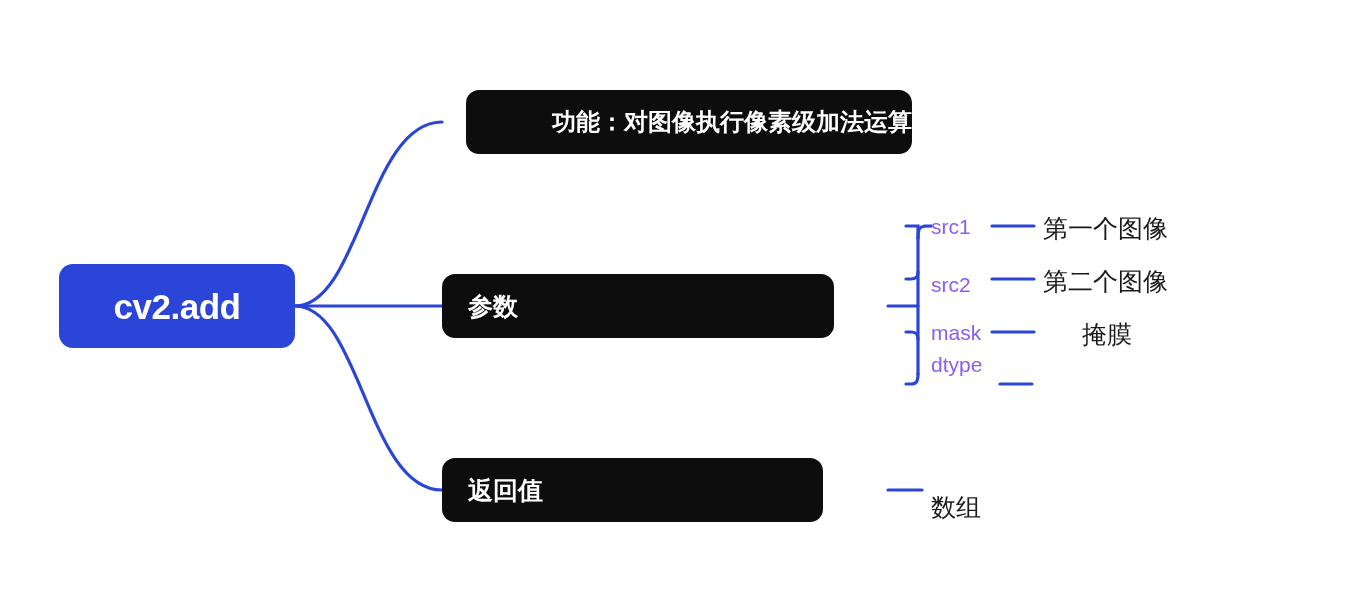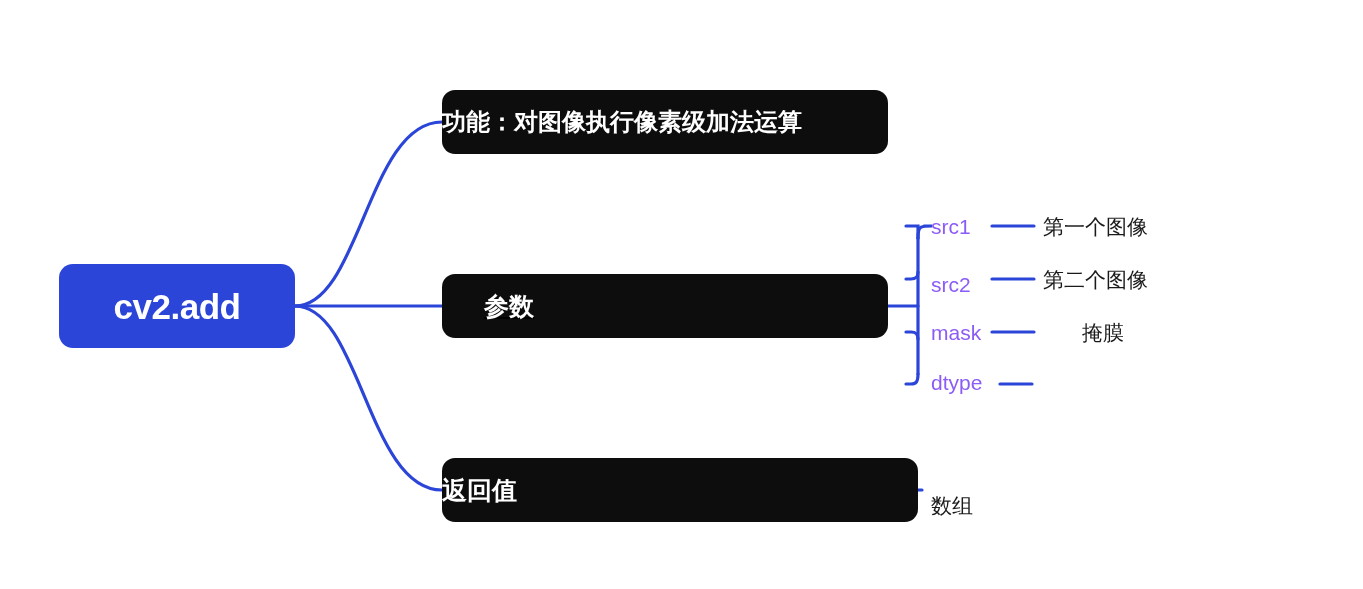--- a/index.html
+++ b/index.html
@@ -66,61 +66,62 @@
   }
   .branch-label {
     color: #ffffff;
     font-size: 25px;
     font-weight: bold;
     white-space: nowrap;
     line-height: 1;
   }
 
   #node-feature {
-    left: 442px;
+    left: 466px;
     top: 90px;
     width: 446px;
     height: 64px;
-    justify-content: flex-start;
+    justify-content: flex-end;
   }
   #node-feature .branch-label { font-size: 24px; }
 
   #node-params {
     left: 442px;
     top: 274px;
-    width: 446px;
+    width: 392px;
     height: 64px;
-    padding-left: 42px;
+    padding-left: 26px;
     text-decoration: underline;
   }
 
   #node-return {
     left: 442px;
     top: 458px;
-    width: 476px;
+    width: 381px;
     height: 64px;
+    padding-left: 26px;
     font-family: Liberation Serif, serif;
   }
 
   
   .leaf-text {
     position: absolute;
     color: #1A1A1A;
     font-size: 21px;
     line-height: 1;
     white-space: nowrap;
   }
   .leaf-key { font-size: 21px; color: #8b5cf6; }
-  .leaf-val { font-size: 21px; color: #1A1A1A; }
+  .leaf-val { font-size: 25px; color: #1A1A1A; }
 
   
   #key-src1  { left: 931px; top: 216px; }
   #key-src2  { left: 931px; top: 274px; }
   #key-mask  { left: 931px; top: 322px; text-align: right; }
-  #key-dtype { left: 931px; top: 372px; }
+  #key-dtype { left: 931px; top: 354px; }
 
   
   #val-src1 { left: 1043px; top: 216px; }
   #val-src2 { left: 1043px; top: 269px; }
   #val-mask { left: 1082px; top: 322px; }
 
   
   #val-return { left: 931px; top: 495px; }
 
   

